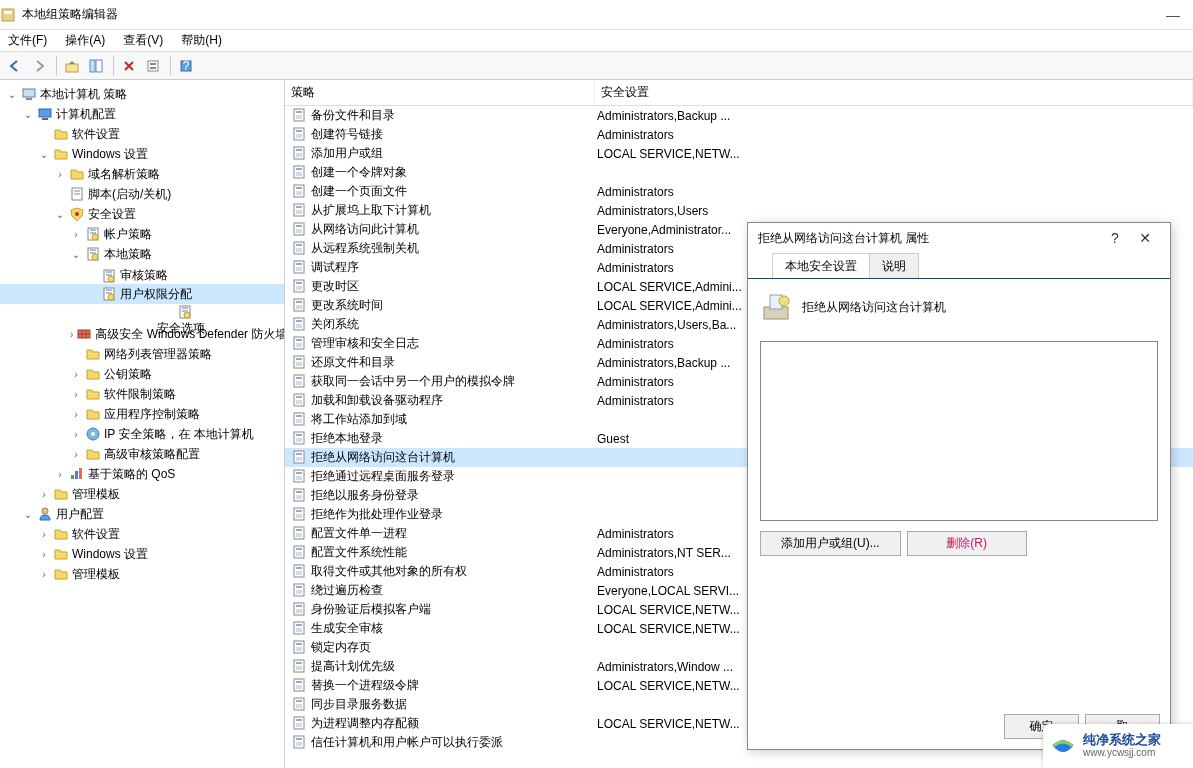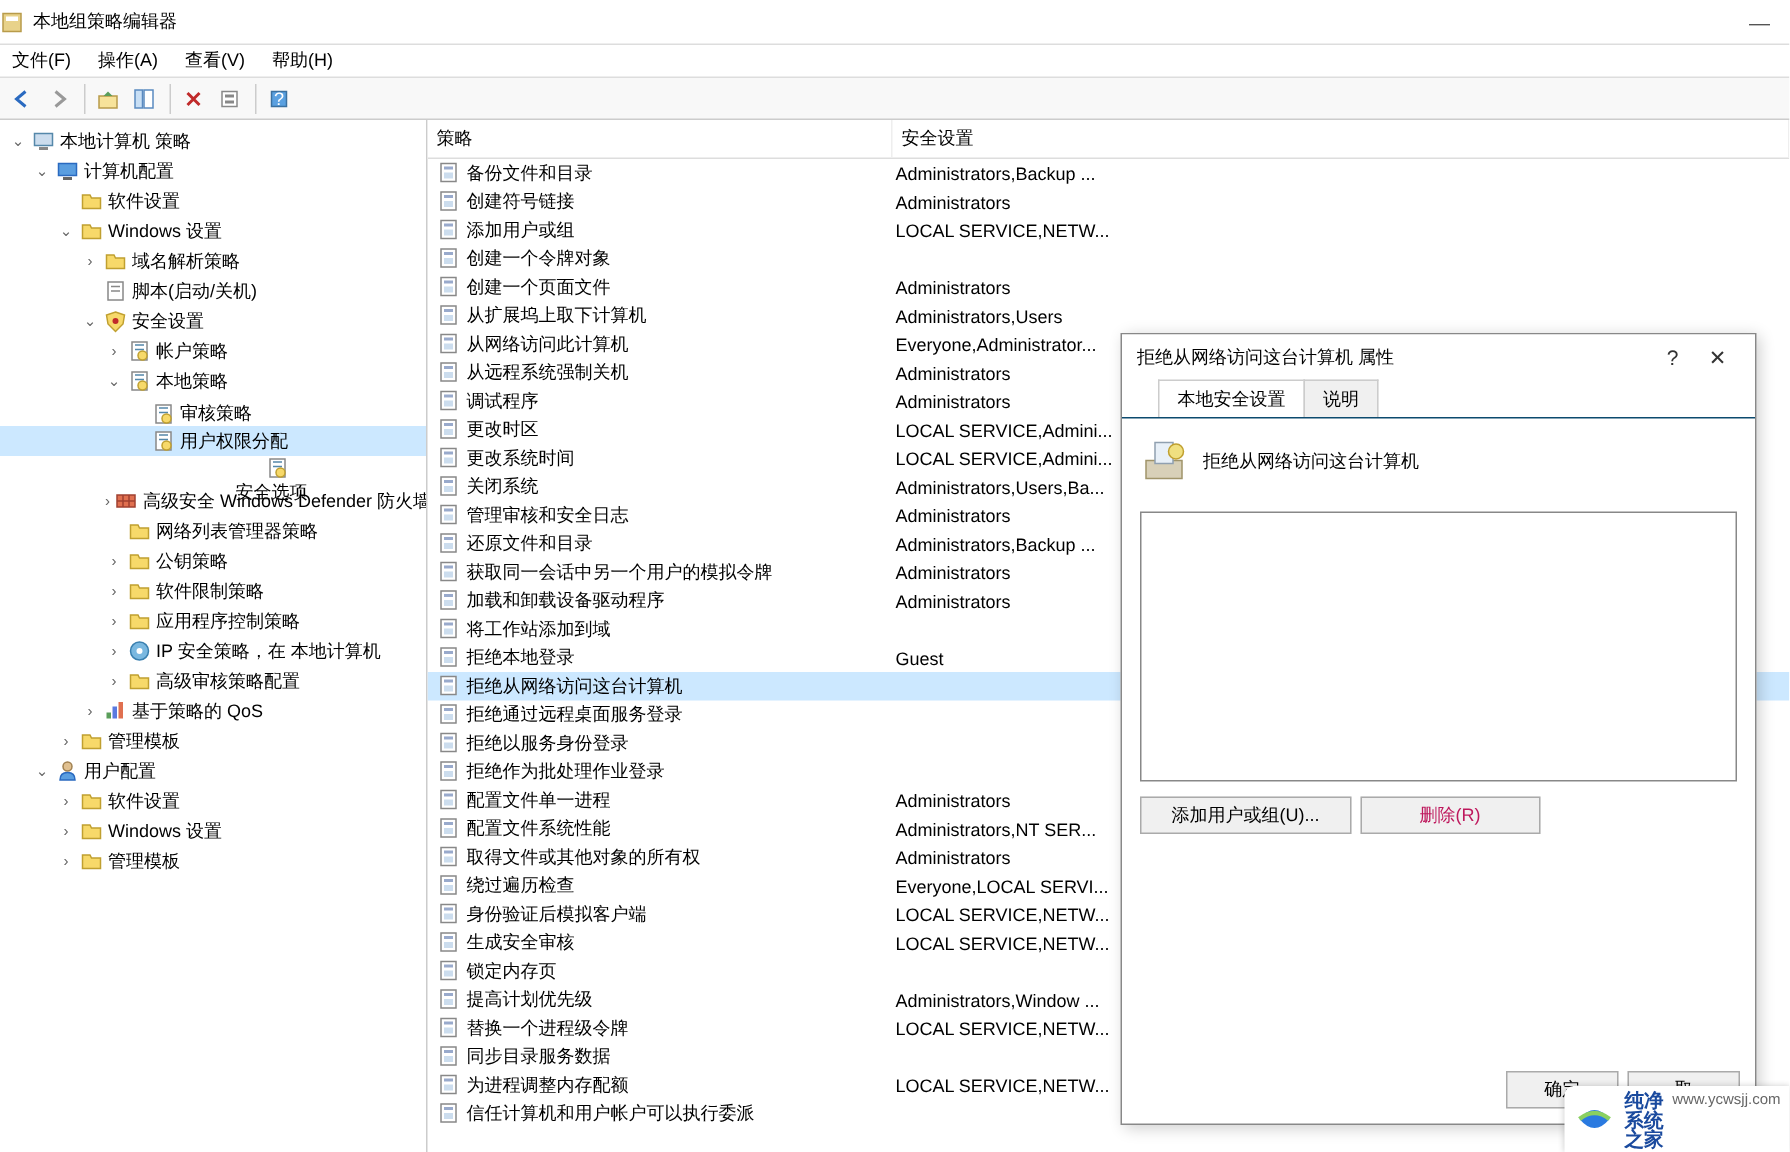--- a/index.html
+++ b/index.html
@@ -43,21 +43,21 @@
 .secrow{display:flex;align-items:center;gap:10px;margin-bottom:18px}
 .secrow .bigicon{width:32px;height:32px}
 .listbox{border:1px solid #888;height:180px;background:#fff;margin-bottom:10px}
 .btnrow{display:flex;gap:6px;margin-bottom:20px}
 .wbtn{border:1px solid #aaa;background:#f0f0f0;padding:3px 20px;min-width:120px;text-align:center}
 .wbtn.dis{color:#be185d}
 .dlg-foot{position:absolute;bottom:10px;right:10px;display:flex;gap:6px}
 .dlg-foot .wbtn{min-width:75px}
 .watermark{position:absolute;right:0;bottom:0;width:150px;height:44px;background:#fff;display:flex;align-items:center;gap:6px;padding:2px 6px;border-top-left-radius:6px;box-shadow:0 0 4px rgba(0,0,0,.2)}
 .watermark .wm-logo{width:28px;height:28px}
-.watermark .wm-text{display:flex;flex-direction:row;line-height:13px}
+.watermark .wm-text{display:flex;flex-direction:column;line-height:13px}
 .watermark .wm-text .cn{font-size:13px;font-weight:700;color:#1a4a9e}
 .watermark .wm-text .url{font-size:10px;color:#666}
 </style>
 </head>
 <body>
 
 <div class="titlebar">
   <span class="icon">
     <svg width="16" height="16">
         <rect x="2" y="2" width="12" height="12" fill="#e8d28a" stroke="#b89b4a"></rect>

